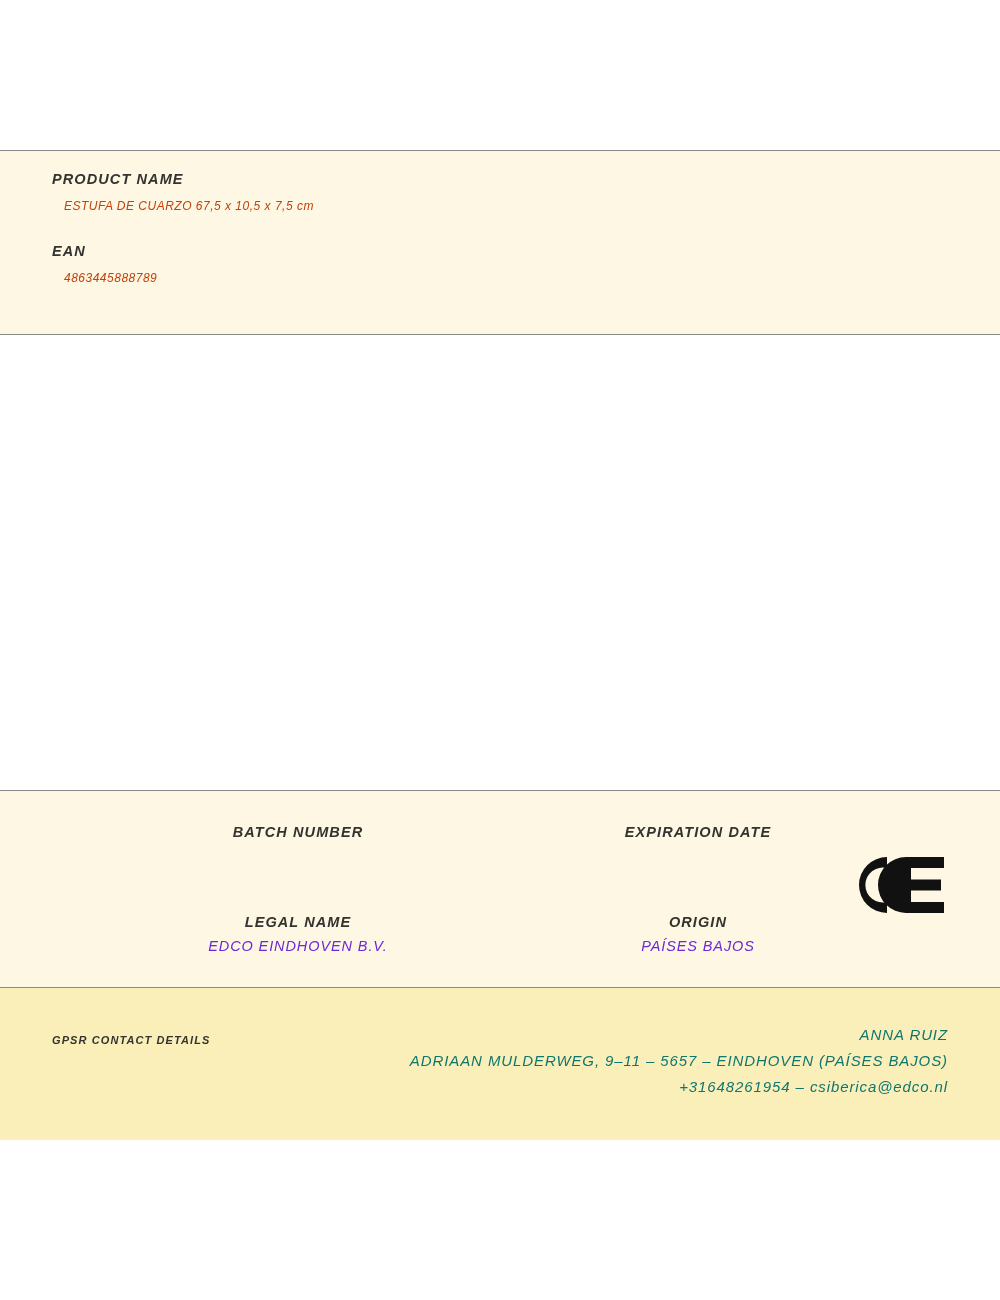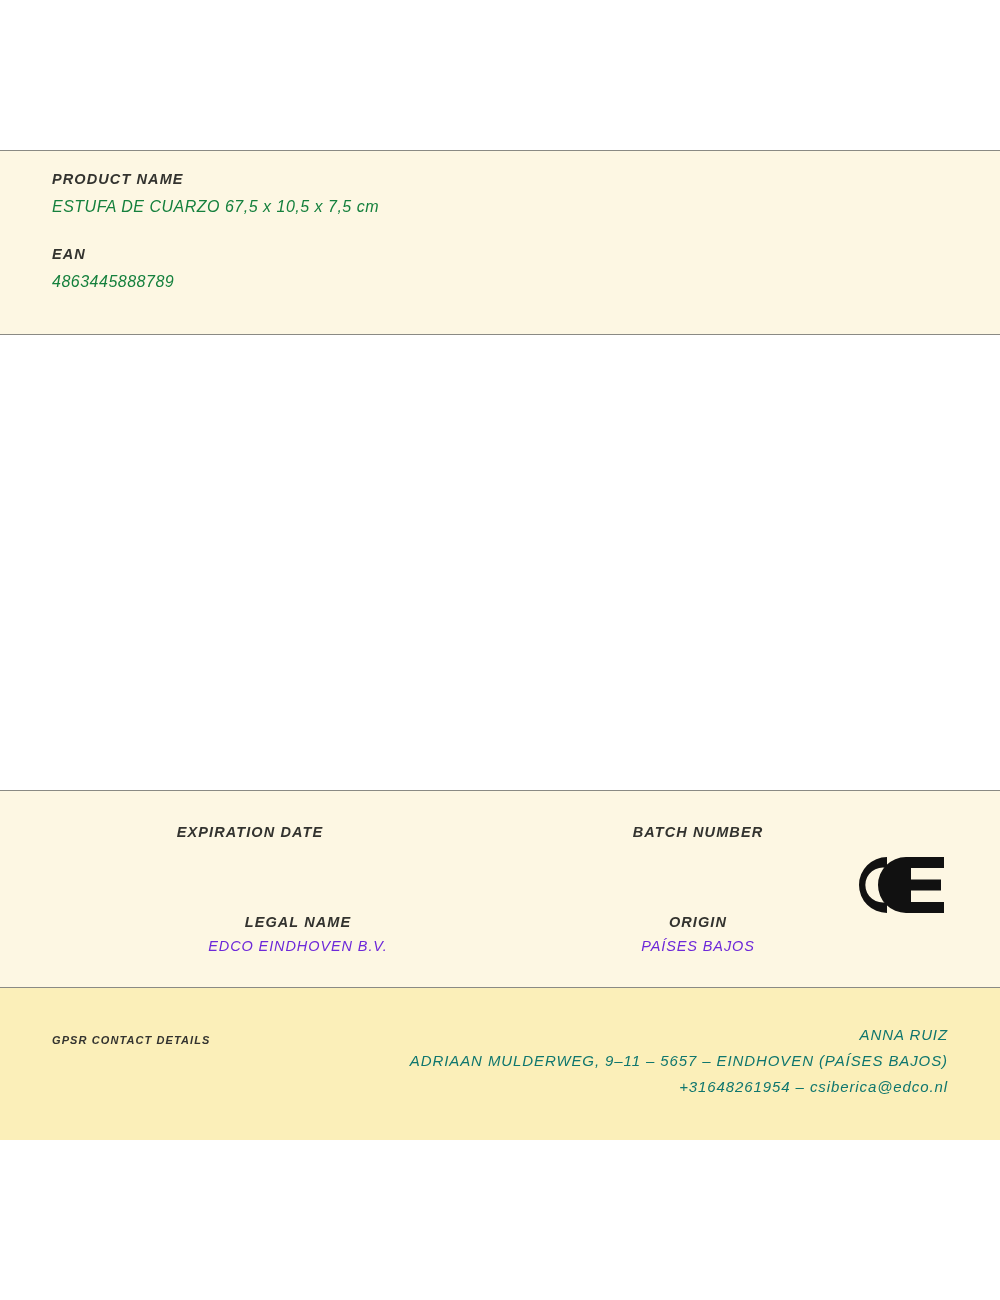--- a/index.html
+++ b/index.html
@@ -41,24 +41,24 @@
     padding: 20px 52px 0 52px;
   }
   .field-label {
     font-size: 14.5px;
     font-weight: bold;
     letter-spacing: 1.1px;
     color: #33332f;
     margin: 0 0 11px 0;
   }
   .field-value {
-    font-size: 16px;
+    font-size: 12px;
     letter-spacing: 0.5px;
-    color: #15803d;
-    margin: 0;
+    color: #c2410c;
+    margin: 12px;
   }
   .field-group {
     margin-bottom: 30px;
   }
   .field-group:last-child {
     margin-bottom: 0;
   }
 
   
   .middle-white {
@@ -181,26 +181,26 @@
         <p class="field-value">4863445888789</p>
       </div>
     </div>
   </div>
 
   <div class="middle-white"></div>
 
   <div class="mid-block">
 
     <div class="mid-row row-1">
+      <div class="mid-cell col-1">
+        <p class="mid-label">BATCH NUMBER</p>
+        <p class="mid-value"></p>
+      </div>
       <div class="mid-cell col-2">
         <p class="mid-label">EXPIRATION DATE</p>
-        <p class="mid-value"></p>
-      </div>
-      <div class="mid-cell col-1">
-        <p class="mid-label">BATCH NUMBER</p>
         <p class="mid-value"></p>
       </div>
     </div>
 
     <div class="mid-row row-2">
       <div class="mid-cell col-1">
         <p class="mid-label">LEGAL NAME</p>
         <p class="mid-value">EDCO EINDHOVEN B.V.</p>
       </div>
       <div class="mid-cell col-2">

